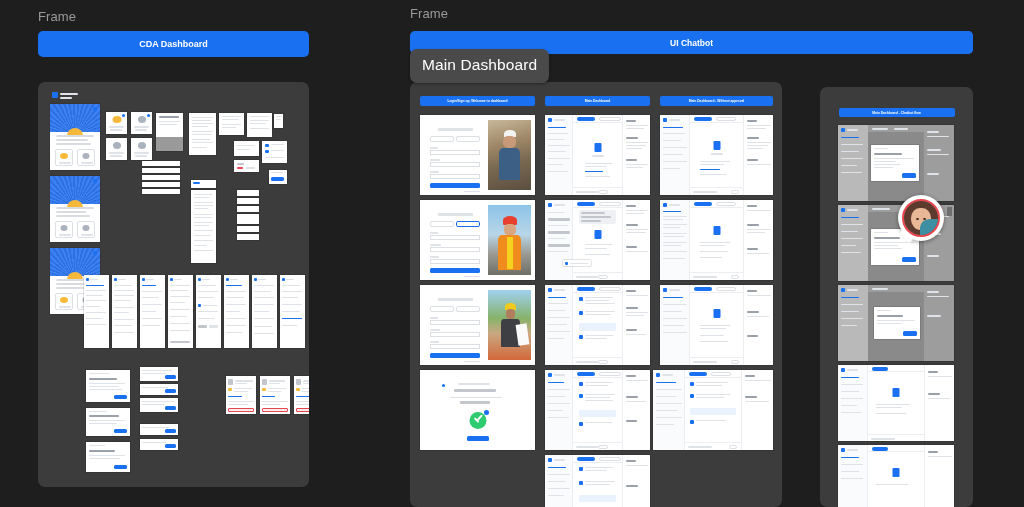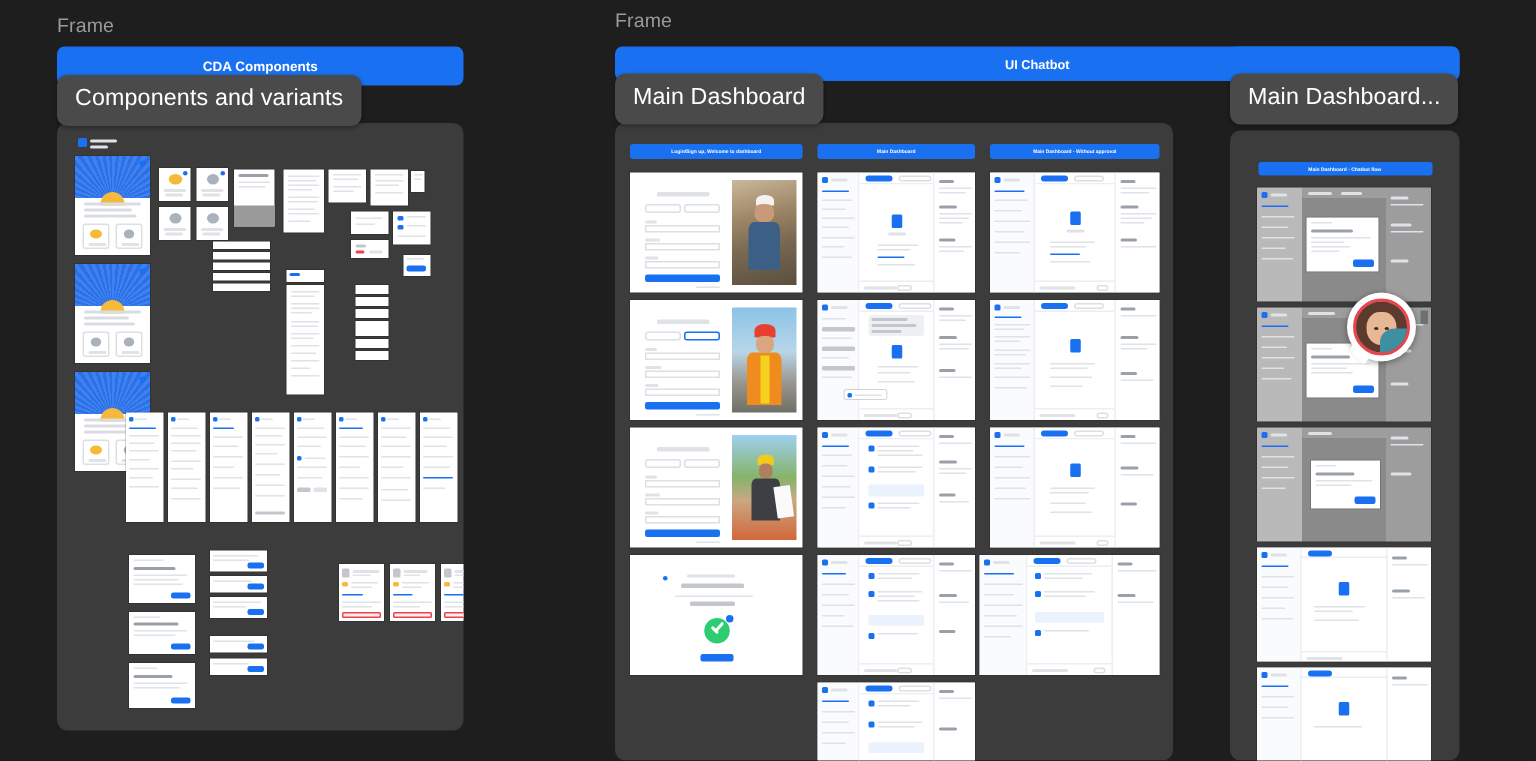--- a/index.html
+++ b/index.html
@@ -121,24 +121,23 @@
   .face-eye { position: absolute; width: 3px; height: 2px; background: #402a22; border-radius: 50%; top: 45%; }
 </style>
 </head>
 <body>
 
 <div id="canvas">
 
   <div class="frame-label" style="left:38px; top:9px;">Frame</div>
 
   <div class="title-bar" style="left:38px; top:31px; width:271px; height:26px;">
-    <span style="font-size:9px;">CDA Components</span>
+    <span style="font-size:9px;">CDA Dashboard</span>
   </div>
 
-  <div class="tooltip" style="left:38px; top:50px;">Components and variants</div>
 
   <div class="frame-body" style="left:38px; top:82px; width:271px; height:405px;">
 
     <div class="line blu" style="left:14px; top:10px; width:6px; height:6px; border-radius:1px;"></div>
     <div class="line" style="left:22px; top:11px; width:18px; height:2px;"></div>
     <div class="line" style="left:22px; top:15px; width:12px; height:1.5px;"></div>
 
     <div class="hero" style="left:12px; top:22px; width:50px; height:66px;">
       <div class="hero-top">
           <div class="hero-sun"></div>
@@ -946,21 +945,20 @@
         <div class="line" style="left:3px; top:10px; width:22px; height:1.2px;"></div>
         <div class="line hd" style="left:3px; top:30px; width:12px; height:1.5px;"></div>
       </div>
     </div>
   </div>
 
   <div class="title-bar" style="left:820px; top:31px; width:153px; height:23px;">
     <span></span>
   </div>
 
-  <div class="tooltip" style="left:820px; top:49px;">Main Dashboard...</div>
 
   <div class="frame-body" style="left:820px; top:87px; width:153px; height:420px;">
 
     <div class="minihdr" style="top:21px; width:116px; height:9px;">
       <span>Main Dashboard - Chatbot flow</span>
     </div>
 
     <div class="art shadow" style="left:18px; top:38px; width:116px; height:76px; background:#8a8a8a;">
       <div style="position:absolute; left:0; top:0; bottom:0; width:30px; background:#b9b9b9;">
         <div class="line blu" style="left:3px; top:3px; width:4px; height:4px;"></div>

